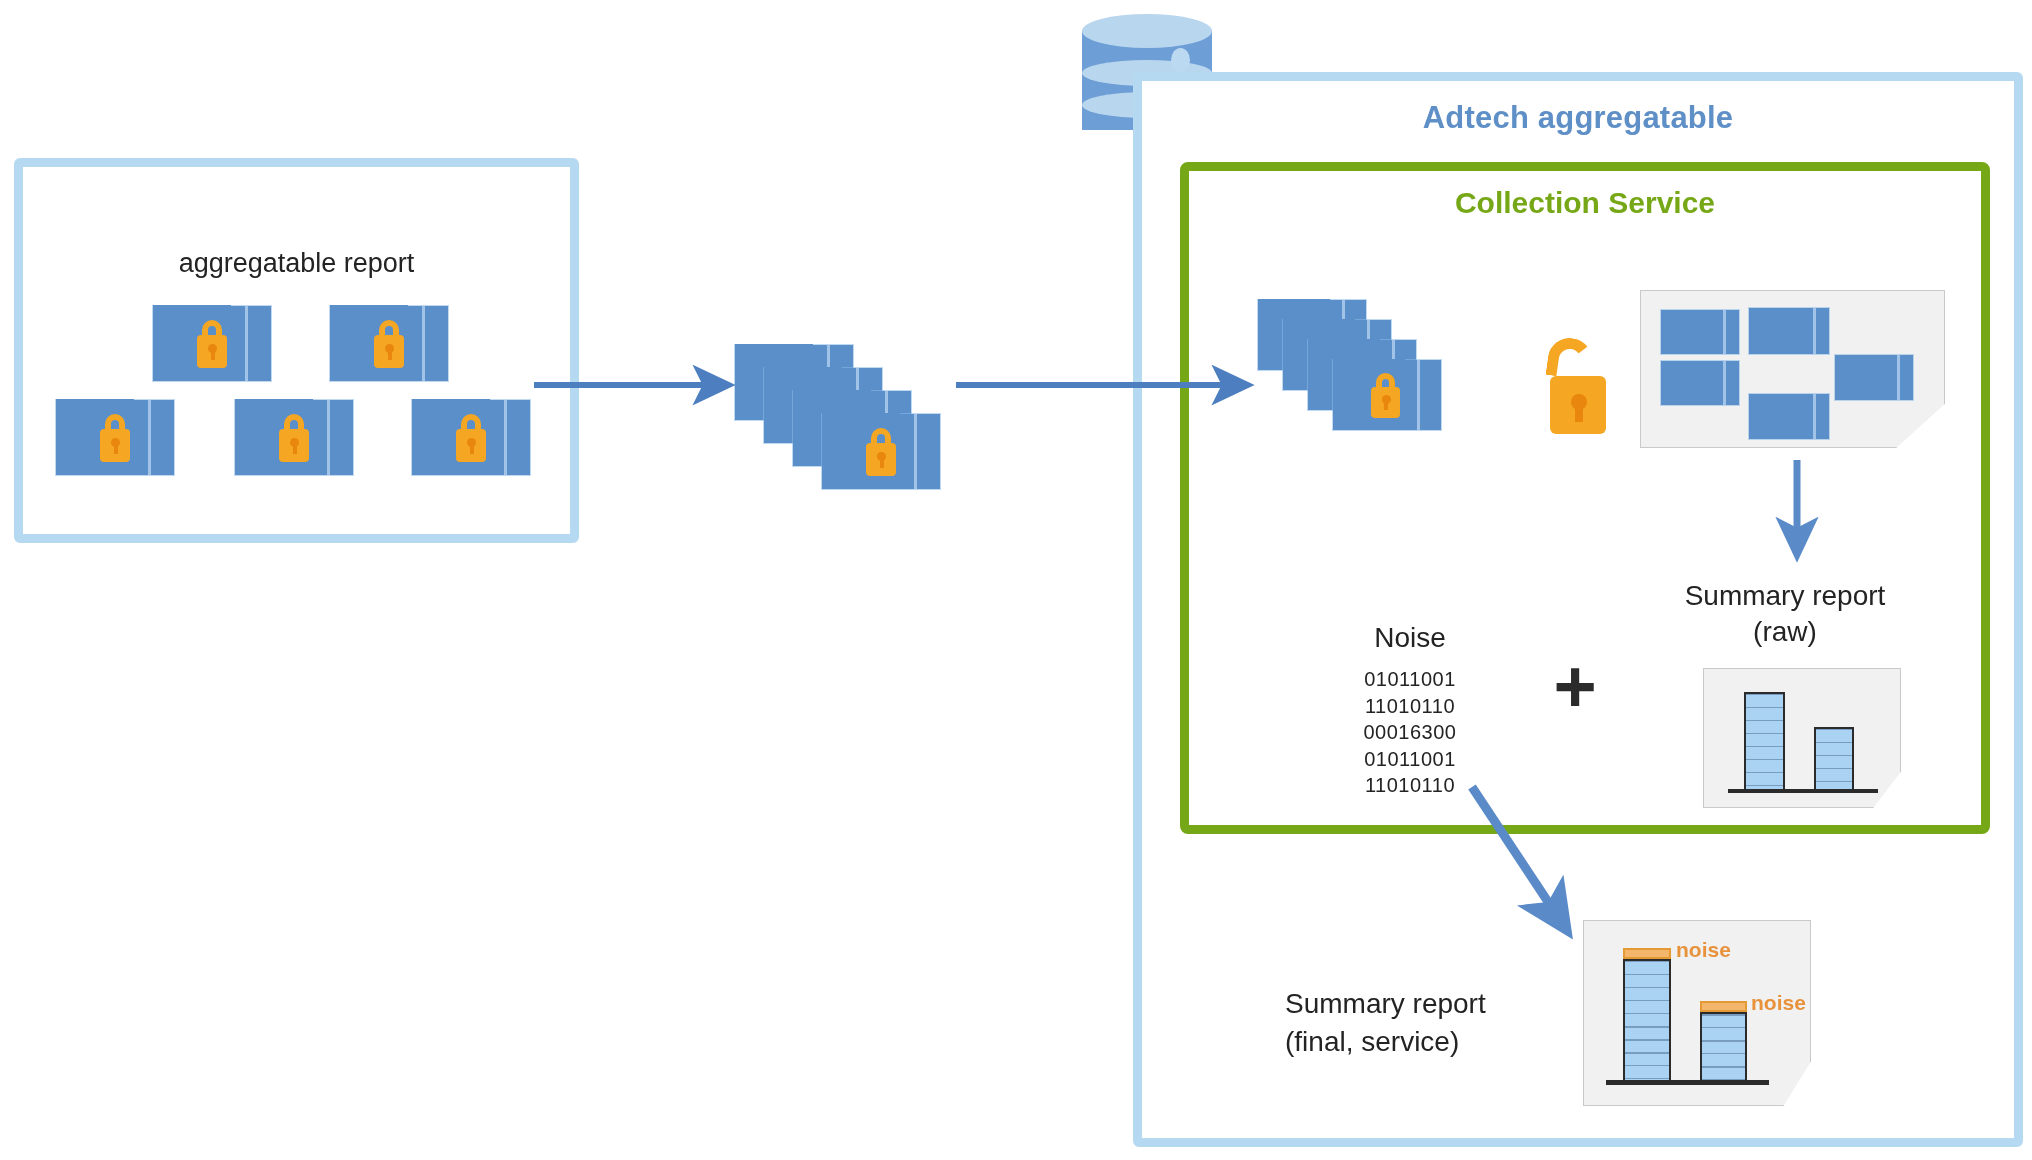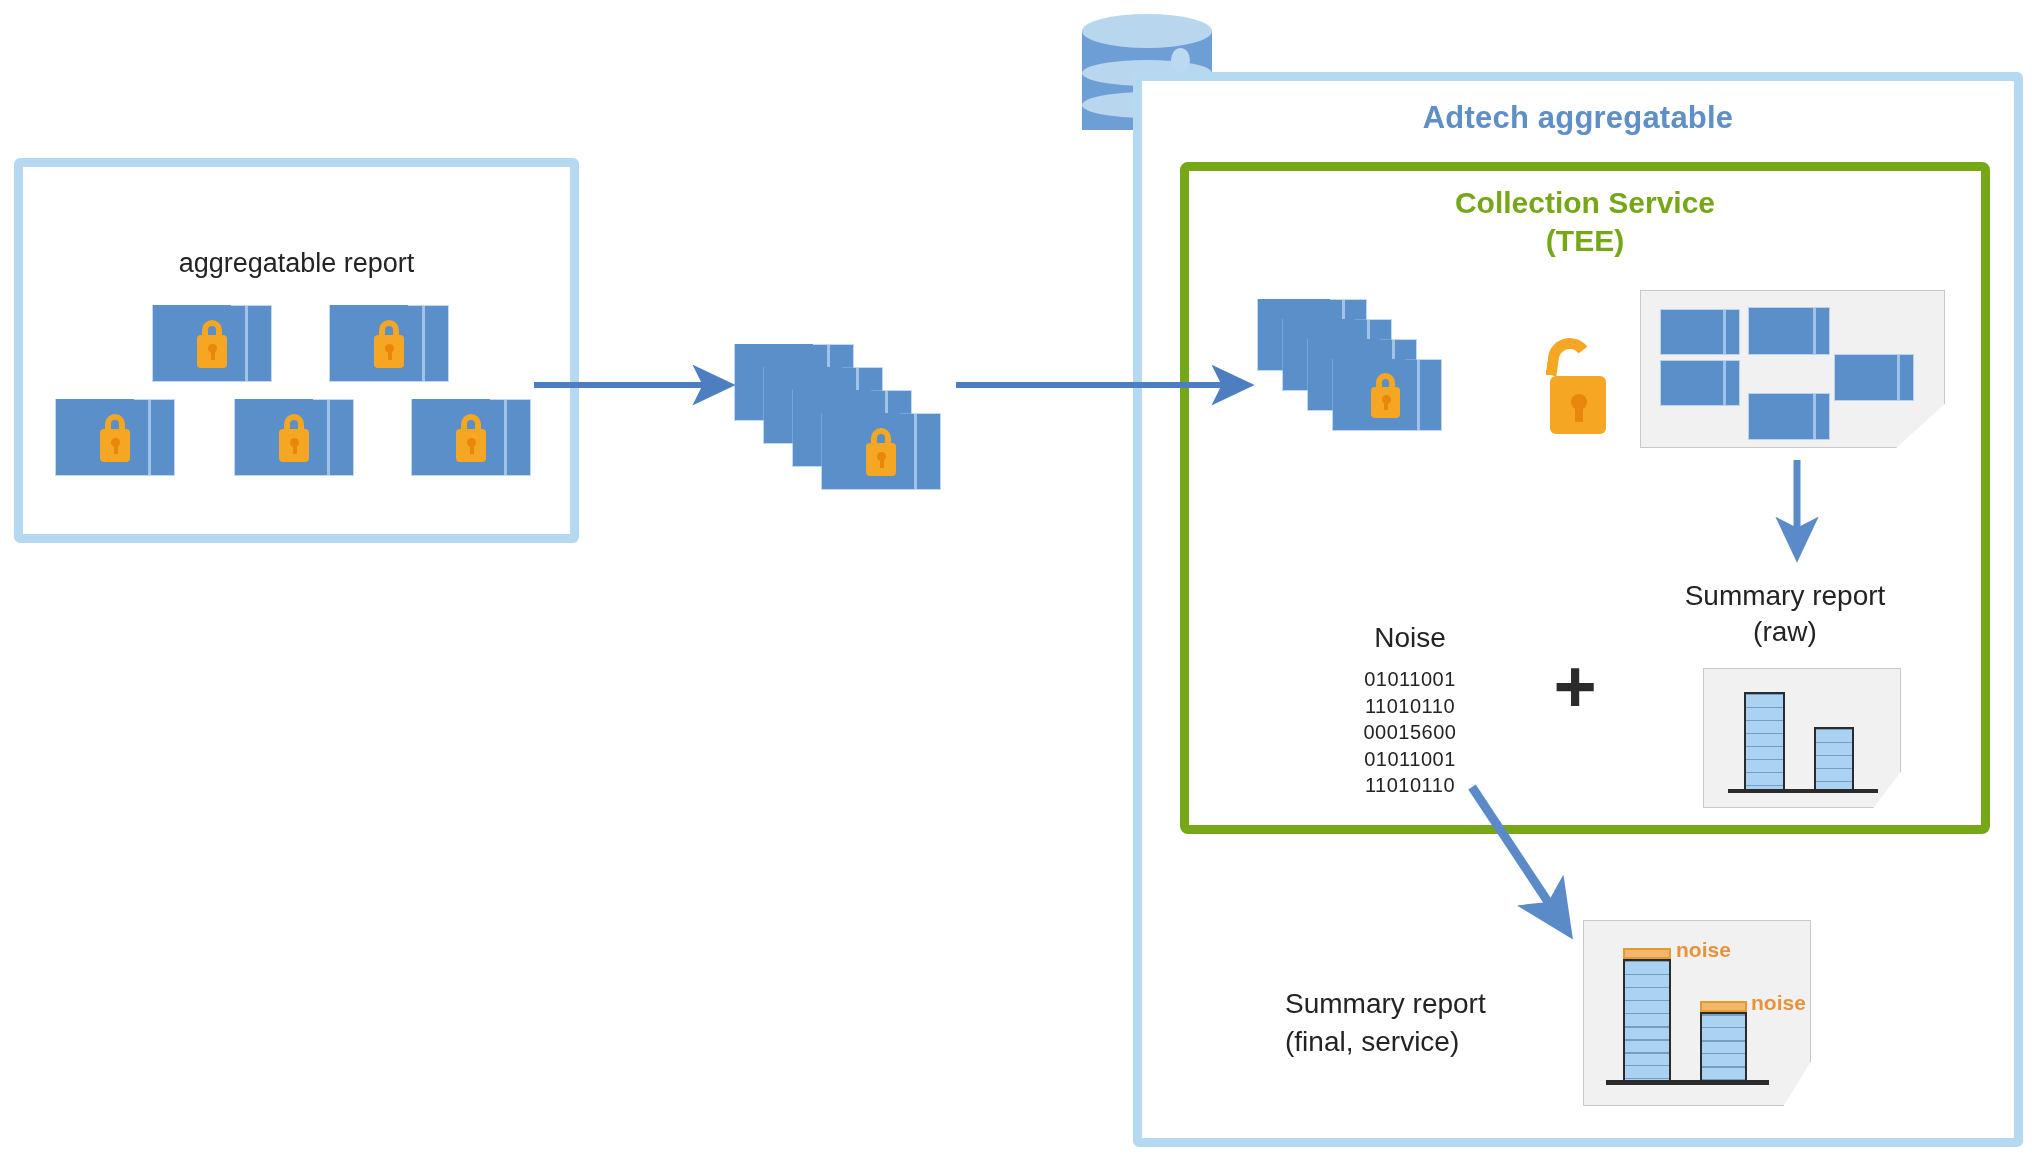--- a/index.html
+++ b/index.html
@@ -183,21 +183,20 @@
     <div class="dot" style="top:66px;"></div>
     <div class="dot" style="top:98px;"></div>
   </div>
 
   <div class="abs box-adtech"></div>
   <div class="abs h-adtech">Adtech aggregatable</div>
 
   <div class="abs box-tee"></div>
   <div class="abs h-tee">
     <div>Collection Service</div>
-    <div>(TEE)</div>
   </div>
 
   <div>
     <div class="rpt" style="left:1258px;top:300px;width:108px;height:70px;">
       <div class="tab" style="left:0;top:-1px;width:72px;height:4px;"></div>
       <div class="divider" style="right:21px;"></div>
     </div>
     <div class="rpt" style="left:1283px;top:320px;width:108px;height:70px;">
       <div class="tab" style="left:0;top:-1px;width:72px;height:4px;"></div>
       <div class="divider" style="right:21px;"></div>
@@ -241,21 +240,21 @@
     </div>
     <div class="rpt" style="left:194px;top:64px;width:78px;height:45px;">
       <div class="divider" style="right:13px;"></div>
     </div>
   </div>
 
   <div class="abs txt t-noise">Noise</div>
   <div class="abs txt t-bits">
     <div>01011001</div>
     <div>11010110</div>
-    <div>00015600</div>
+    <div>00016300</div>
     <div>01011001</div>
     <div>11010110</div>
   </div>
   <div class="abs plus">+</div>
 
   <div class="abs txt t-sumraw">
     <div>Summary report</div>
     <div>(raw)</div>
   </div>
 

